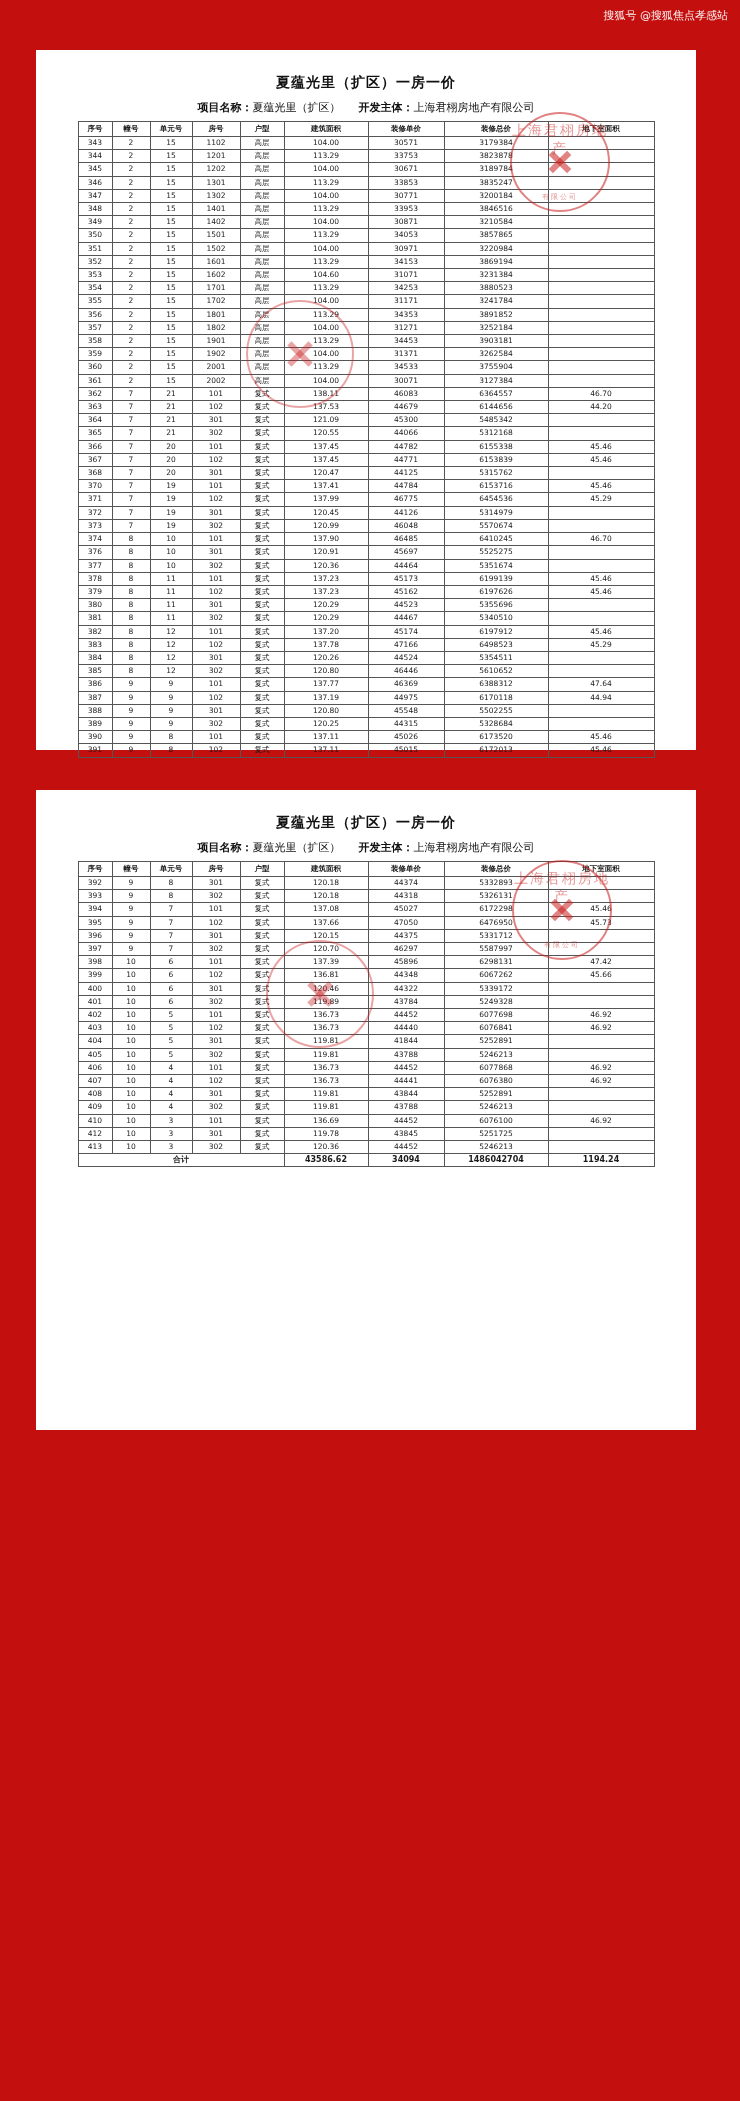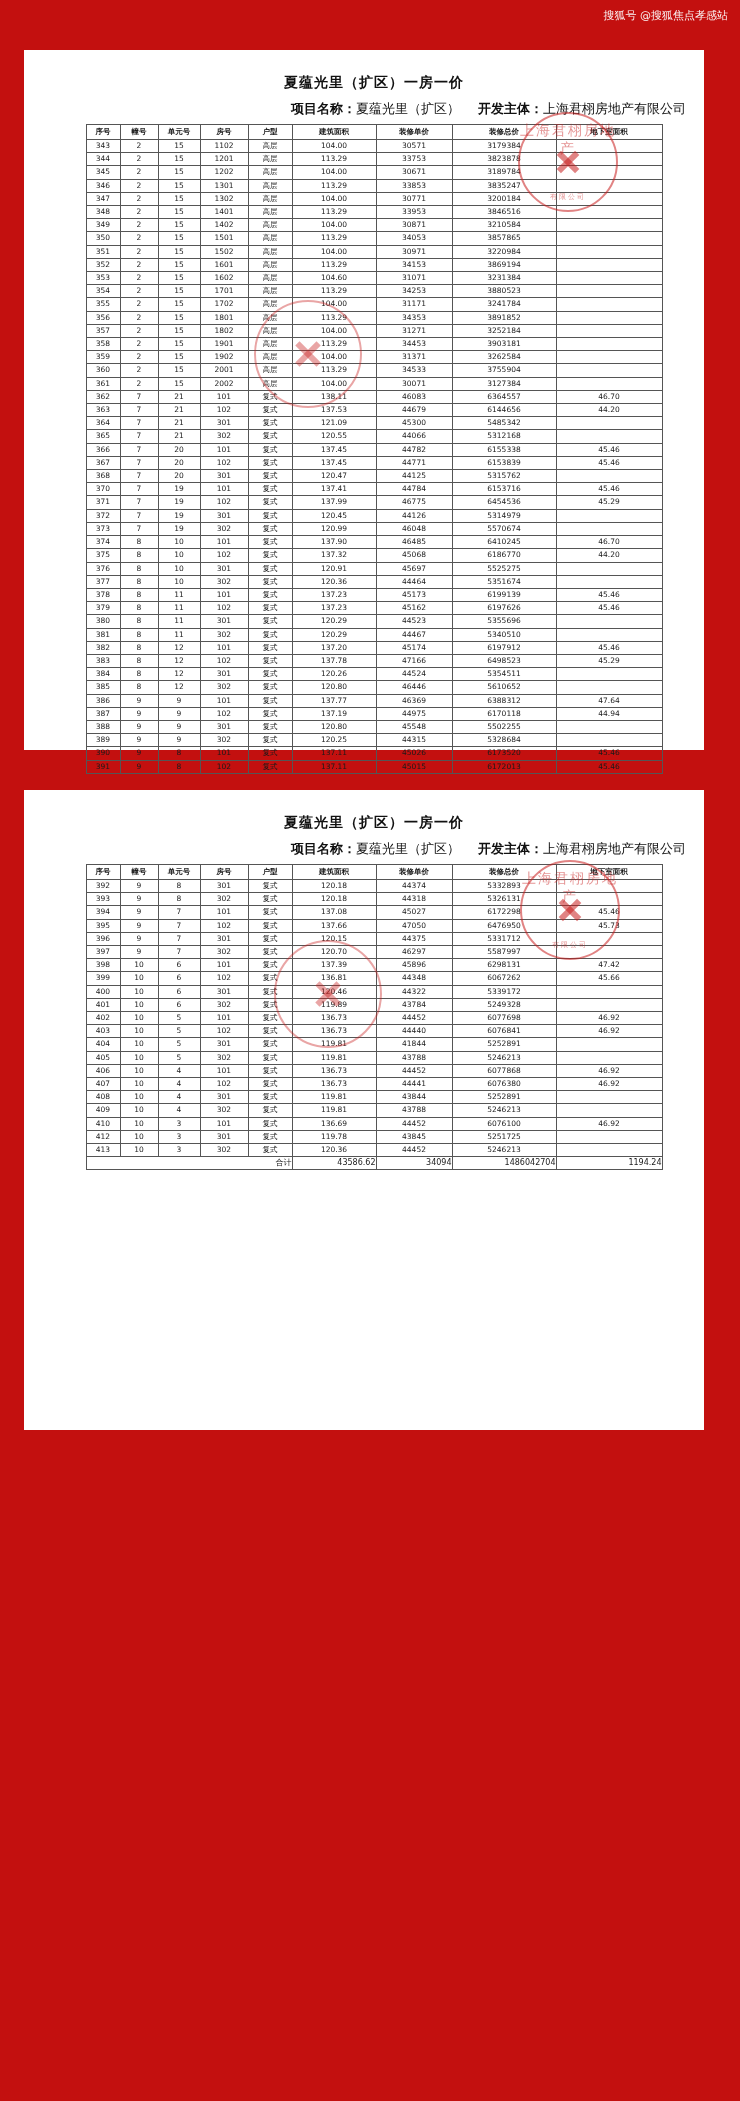--- a/index.html
+++ b/index.html
@@ -22,44 +22,43 @@
     display:flex;
     align-items:flex-end;
     gap:6px;
     color:#ffffff;
     font-size:11px;
     opacity:.95;
   }
   .wm .wm-label{letter-spacing:0;}
   .sheet{
     position:absolute;
-    left:24px;
+    left:36px;
     width:660px;
     background:#ffffff;
-    padding-left:20px;
   }
   .sheet-1{top:50px;height:700px;}
   .sheet-2{top:790px;height:640px;}
   .sheet-inner{
     position:relative;
     padding:14px 18px 10px 18px;
     height:100%;
     box-sizing:border-box;
   }
   .doc-title{
     text-align:center;
     font-size:14px;
     font-weight:bold;
     color:#111;
     letter-spacing:1px;
     margin:10px 0 8px 0;
   }
   .doc-sub{
-    text-align:right;
-    font-size:13px;
+    text-align:center;
+    font-size:11px;
     color:#111;
     margin-bottom:6px;
     white-space:nowrap;
   }
   .doc-sub .lbl{font-weight:bold;}
   .doc-sub .gap{display:inline-block;width:18px;}
   table.price{
     border-collapse:collapse;
     width:576px;
     margin:4px auto;
@@ -86,23 +85,22 @@
   col.c-seq{width:34px;}
   col.c-bldg{width:38px;}
   col.c-unit{width:42px;}
   col.c-room{width:48px;}
   col.c-type{width:44px;}
   col.c-area{width:84px;}
   col.c-deco-price{width:76px;}
   col.c-deco-total{width:104px;}
   col.c-under{width:106px;}
   tr.total td{
-    font-weight:normal;
+    font-weight:bold;
     font-size:8px;
-    text-align:right;
   }
   
   .seal{
     position:absolute;
     width:96px;height:96px;
     border:2px solid rgba(200,30,30,.55);
     border-radius:50%;
     color:rgba(200,30,30,.6);
     pointer-events:none;
   }
@@ -537,31 +535,20 @@
               <td>8</td>
               <td>10</td>
               <td>101</td>
               <td>复式</td>
               <td>137.90</td>
               <td>46485</td>
               <td>6410245</td>
               <td>46.70</td>
             </tr>
             <tr>
-              <td>375</td>
-              <td>8</td>
-              <td>10</td>
-              <td>102</td>
-              <td>复式</td>
-              <td>137.32</td>
-              <td>45068</td>
-              <td>6186770</td>
-              <td>44.20</td>
-            </tr>
-            <tr>
               <td>376</td>
               <td>8</td>
               <td>10</td>
               <td>301</td>
               <td>复式</td>
               <td>120.91</td>
               <td>45697</td>
               <td>5525275</td>
               <td></td>
             </tr>

